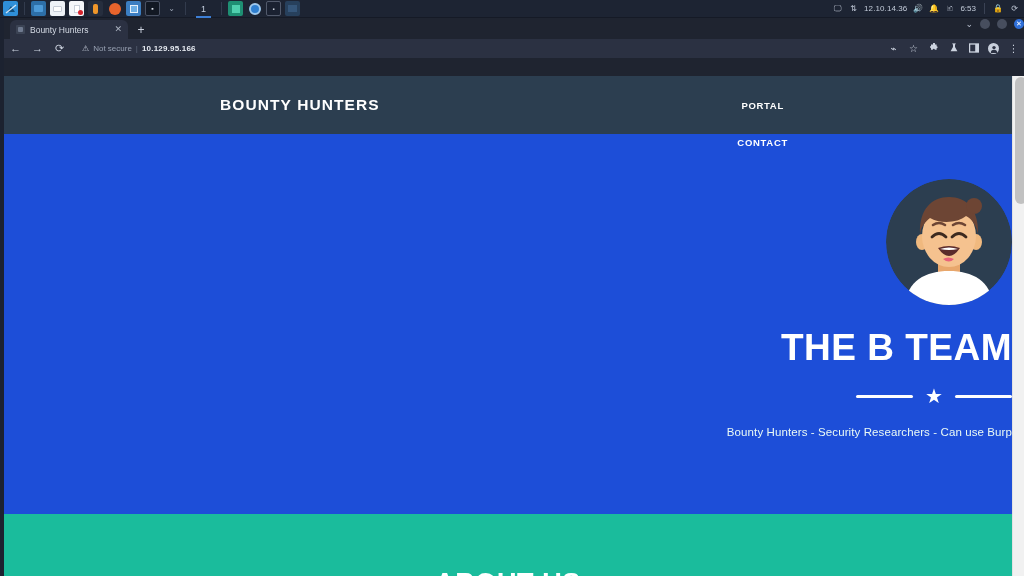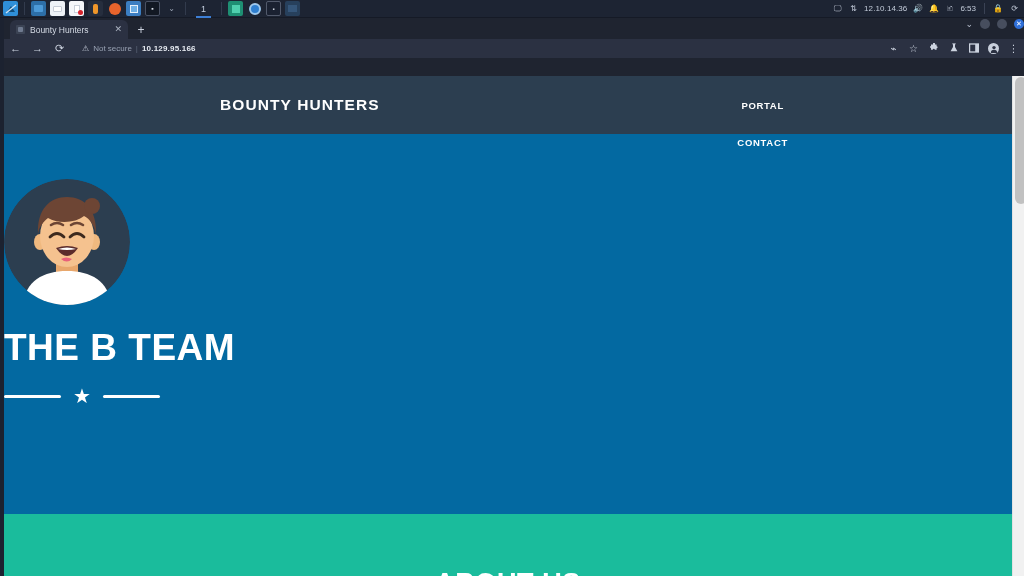--- a/index.html
+++ b/index.html
@@ -108,22 +108,22 @@
   #brand{
     color:#ffffff; font-size:15.5px; font-weight:bold; letter-spacing:1.1px;
   }
   #nav-links{ display:flex; align-items:center; gap:26px; padding-right:224px;flex-direction:column;}
   .nav-link{
     color:#ffffff; font-size:9.5px; font-weight:bold; letter-spacing:.7px;
     text-decoration:none;
   }
 
   #hero{
-    background:#0369a1; height:380px; display:flex; flex-direction:column;
-    align-items:flex-start; padding-top:45px;
+    background:#1d4ed8; height:380px; display:flex; flex-direction:column;
+    align-items:flex-end; padding-top:45px;
   }
   .avatar-wrap{ width:126px; height:126px; position:relative; }
   .hero-title{
     color:#ffffff; font-size:37px; font-weight:bold; letter-spacing:.5px;
     margin-top:24px; line-height:1;
   }
   .divider{
     display:flex; align-items:center; justify-content:center; gap:12px;
     margin-top:20px;
   }
@@ -335,20 +335,21 @@
         </div>
 
         <div class="hero-title">THE B TEAM</div>
 
         <div class="divider">
           <span class="dline"></span>
           <span class="dstar">★</span>
           <span class="dline"></span>
         </div>
 
+        <div class="hero-sub">Bounty Hunters - Security Researchers - Can use Burp</div>
       </div>
 
       <div id="about">
         <div class="about-title">ABOUT US</div>
 
       </div>
 
     </div>
   </div>
 

